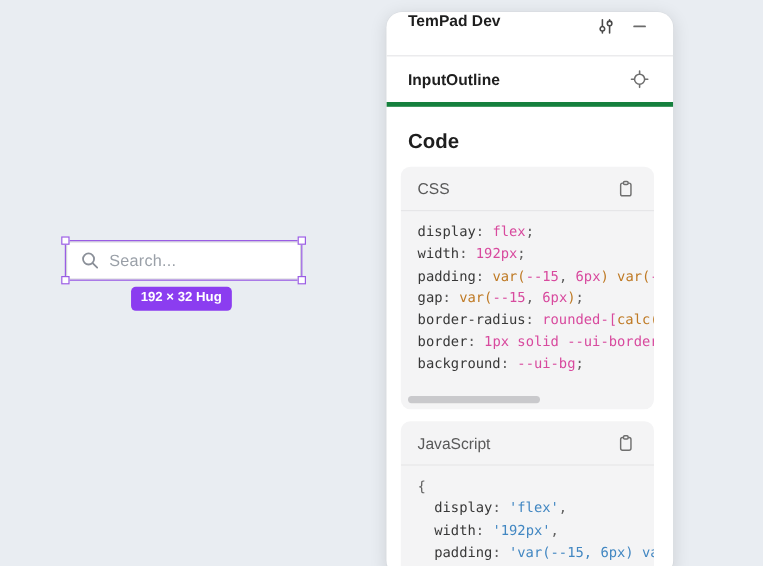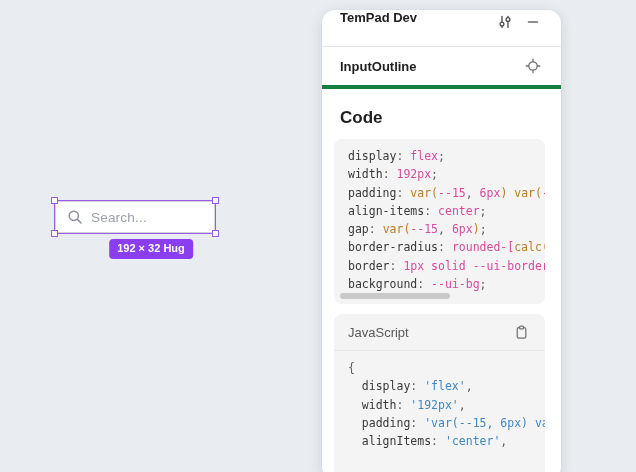--- a/index.html
+++ b/index.html
@@ -6,21 +6,21 @@
   html,body { width:636px; height:472px; overflow:hidden; }
   body {
     background:#e9edf2;
     font-family:"Liberation Sans", sans-serif;
     position:relative;
     color:#1e1e1e;
   }
 
   
   .selection {
-    position:absolute; left:55px; top:201px; width:160px; height:32px;
+    position:absolute; left:55px; top:201px; width:196px; height:32px;
     outline:1.5px solid #9a5de4;
     text-align:center;
   }
   .search-input {
     width:100%; height:100%;
     background:#ffffff;
     border:1px solid #d3d4da;
     border-radius:4px;
     display:flex; align-items:center; gap:8px;
     padding:0 11px;
@@ -151,25 +151,33 @@
         <line x1="8" y1="12.6" x2="8" y2="14.8"></line>
         <line x1="1.2" y1="8" x2="3.4" y2="8"></line>
         <line x1="12.6" y1="8" x2="14.8" y2="8"></line>
       </svg>
     </div>
   </div>
 
   <div class="section-label">Code</div>
 
   <div class="code-block">
+    <div class="code-block-header">
+      <div class="code-lang">CSS</div>
+      <div class="icon-btn">
+        <svg width="15" height="15" viewBox="0 0 15 15" fill="none" stroke="#6f6f6f" stroke-width="1.2" stroke-linecap="round">
+          <rect x="3.2" y="2.6" width="8.6" height="10.6" rx="1.6"></rect>
+          <rect x="5.6" y="1.2" width="3.8" height="2.6" rx="0.9" fill="#f4f4f5"></rect>
+        </svg>
+      </div>
+    </div>
     <div class="code-area" style="height:165px;">
       <div class="code-line"><span class="t-p">display</span><span class="t-d">: </span><span class="t-v">flex</span><span class="t-d">;</span></div>
         <div class="code-line"><span class="t-p">width</span><span class="t-d">: </span><span class="t-v">192px</span><span class="t-d">;</span></div>
         <div class="code-line"><span class="t-p">padding</span><span class="t-d">: </span><span class="t-f">var(</span><span class="t-v">--15</span><span class="t-d">, </span><span class="t-v">6px</span><span class="t-f">)</span><span class="t-d"> </span><span class="t-f">var(</span><span class="t-v">--15</span></div>
-        <div class="code-line"><span class="t-p">align-items</span><span class="t-d">: </span><span class="t-v">center</span><span class="t-d">;</span></div>
         <div class="code-line"><span class="t-p">gap</span><span class="t-d">: </span><span class="t-f">var(</span><span class="t-v">--15</span><span class="t-d">, </span><span class="t-v">6px</span><span class="t-f">)</span><span class="t-d">;</span></div>
         <div class="code-line"><span class="t-p">border-radius</span><span class="t-d">: </span><span class="t-v">rounded-[</span><span class="t-f">calc(</span></div>
         <div class="code-line"><span class="t-p">border</span><span class="t-d">: </span><span class="t-v">1px solid --ui-border-strong</span></div>
         <div class="code-line"><span class="t-p">background</span><span class="t-d">: </span><span class="t-v">--ui-bg</span><span class="t-d">;</span></div>
         <div class="h-scrollbar"></div>
     </div>
   </div>
 
   <div class="code-block" style="height:180px;">
     <div class="code-block-header">

